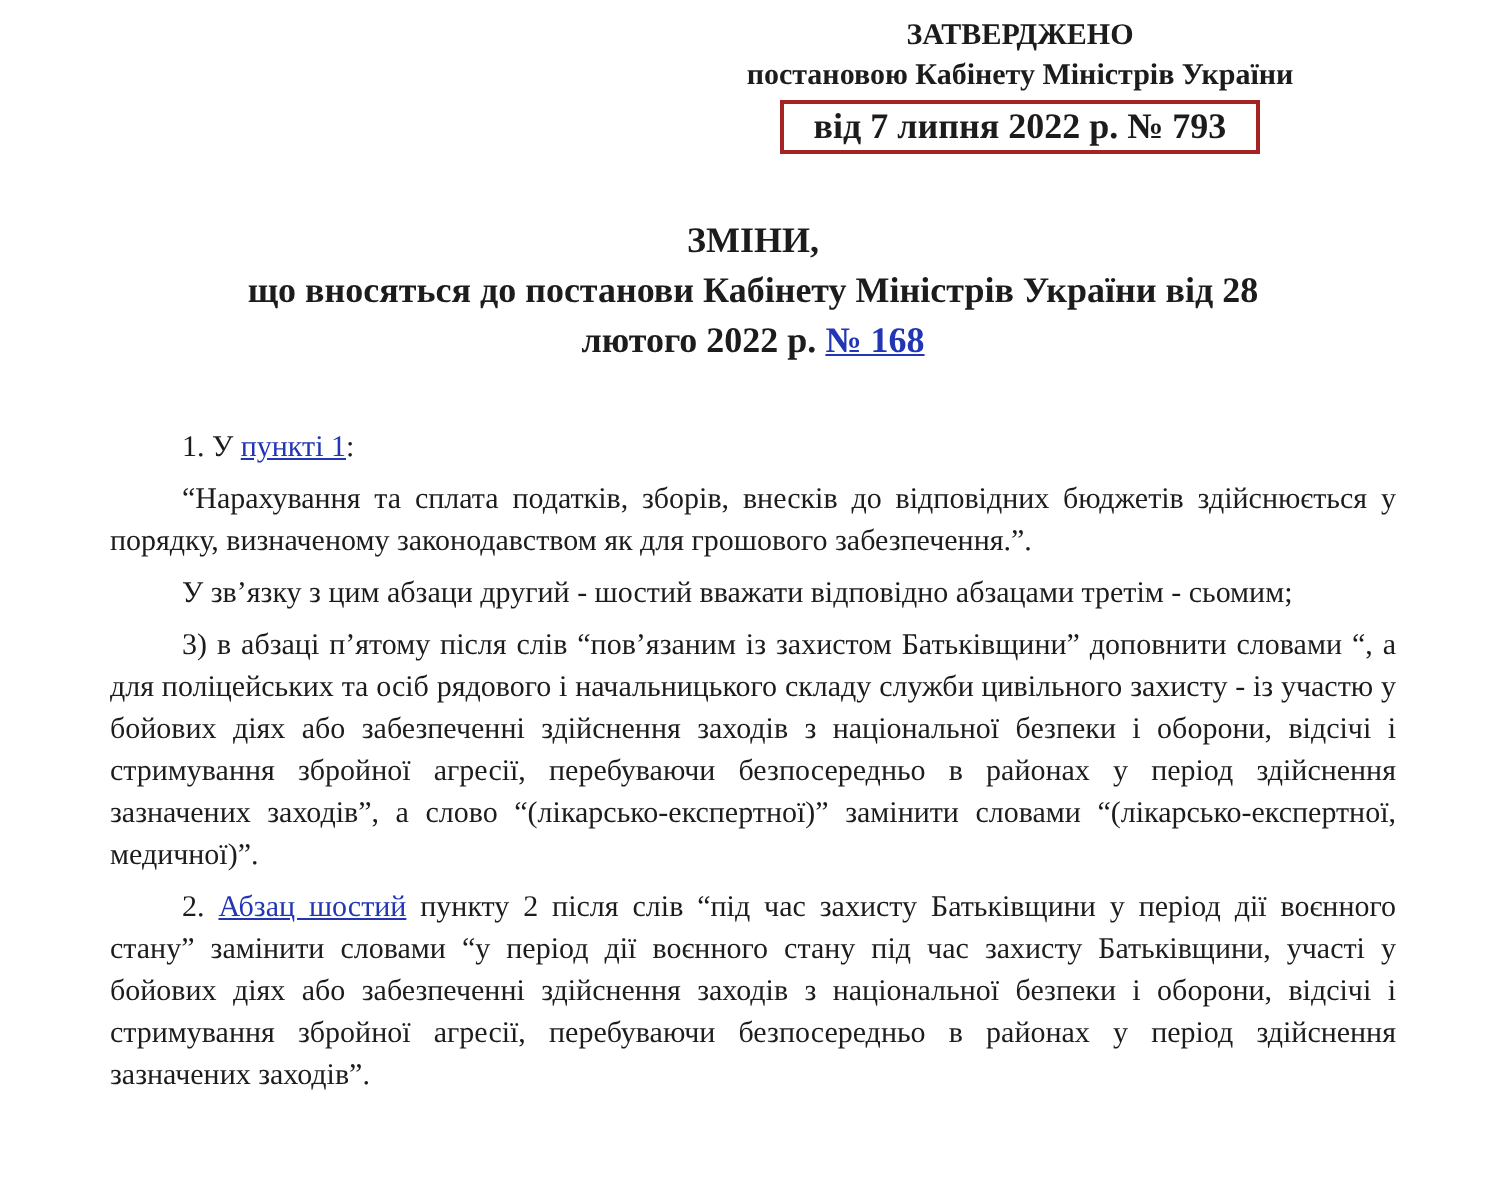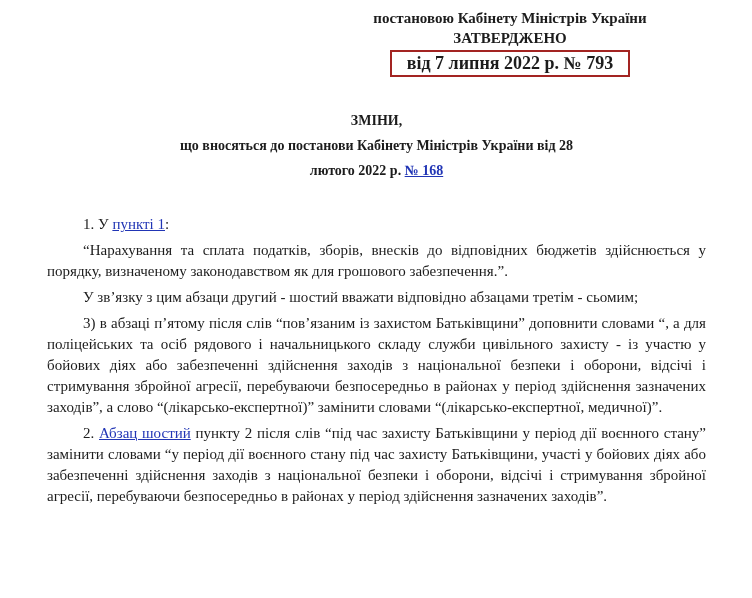--- a/index.html
+++ b/index.html
@@ -35,50 +35,50 @@
     display: inline-block;
     border: 2px solid #a32422;
     padding: 1px 15px 2px;
     font-weight: bold;
     font-size: 18px;
   }
   
   .title {
     margin: 31px 0 0;
     text-align: center;
-    font-size: 14px;
+    font-size: 18px;
     font-weight: bold;
     line-height: 25px;
   }
   
   .doc-body {
     margin-top: 31px;
     font-size: 15px;
     line-height: 21px;
     text-align: justify;
   }
   .doc-body p {
-    margin: 0 4px 5px;
+    margin: 0 12px 5px;
     text-indent: 36px;
   }
   a.doclink {
     color: #2135b5;
     text-decoration: underline;
     cursor: pointer;
   }
   .title a.doclink { font-weight: bold; }
 </style>
 </head>
 <body>
 
 <div class="page">
 
   <div class="approval">
+    <div>ЗАТВЕРДЖЕНО</div>
     <div>постановою Кабінету Міністрів України</div>
-    <div>ЗАТВЕРДЖЕНО</div>
     <div class="approval-box-wrap">
       <span class="approval-box">від 7 липня 2022 р. № 793</span>
     </div>
   </div>
 
   <div class="title">
     <span>ЗМІНИ,</span><br>
     <span>що вносяться до постанови Кабінету Міністрів України від 28</span><br>
     <span>лютого 2022 р. </span><a class="doclink">№ 168</a>
   </div>

